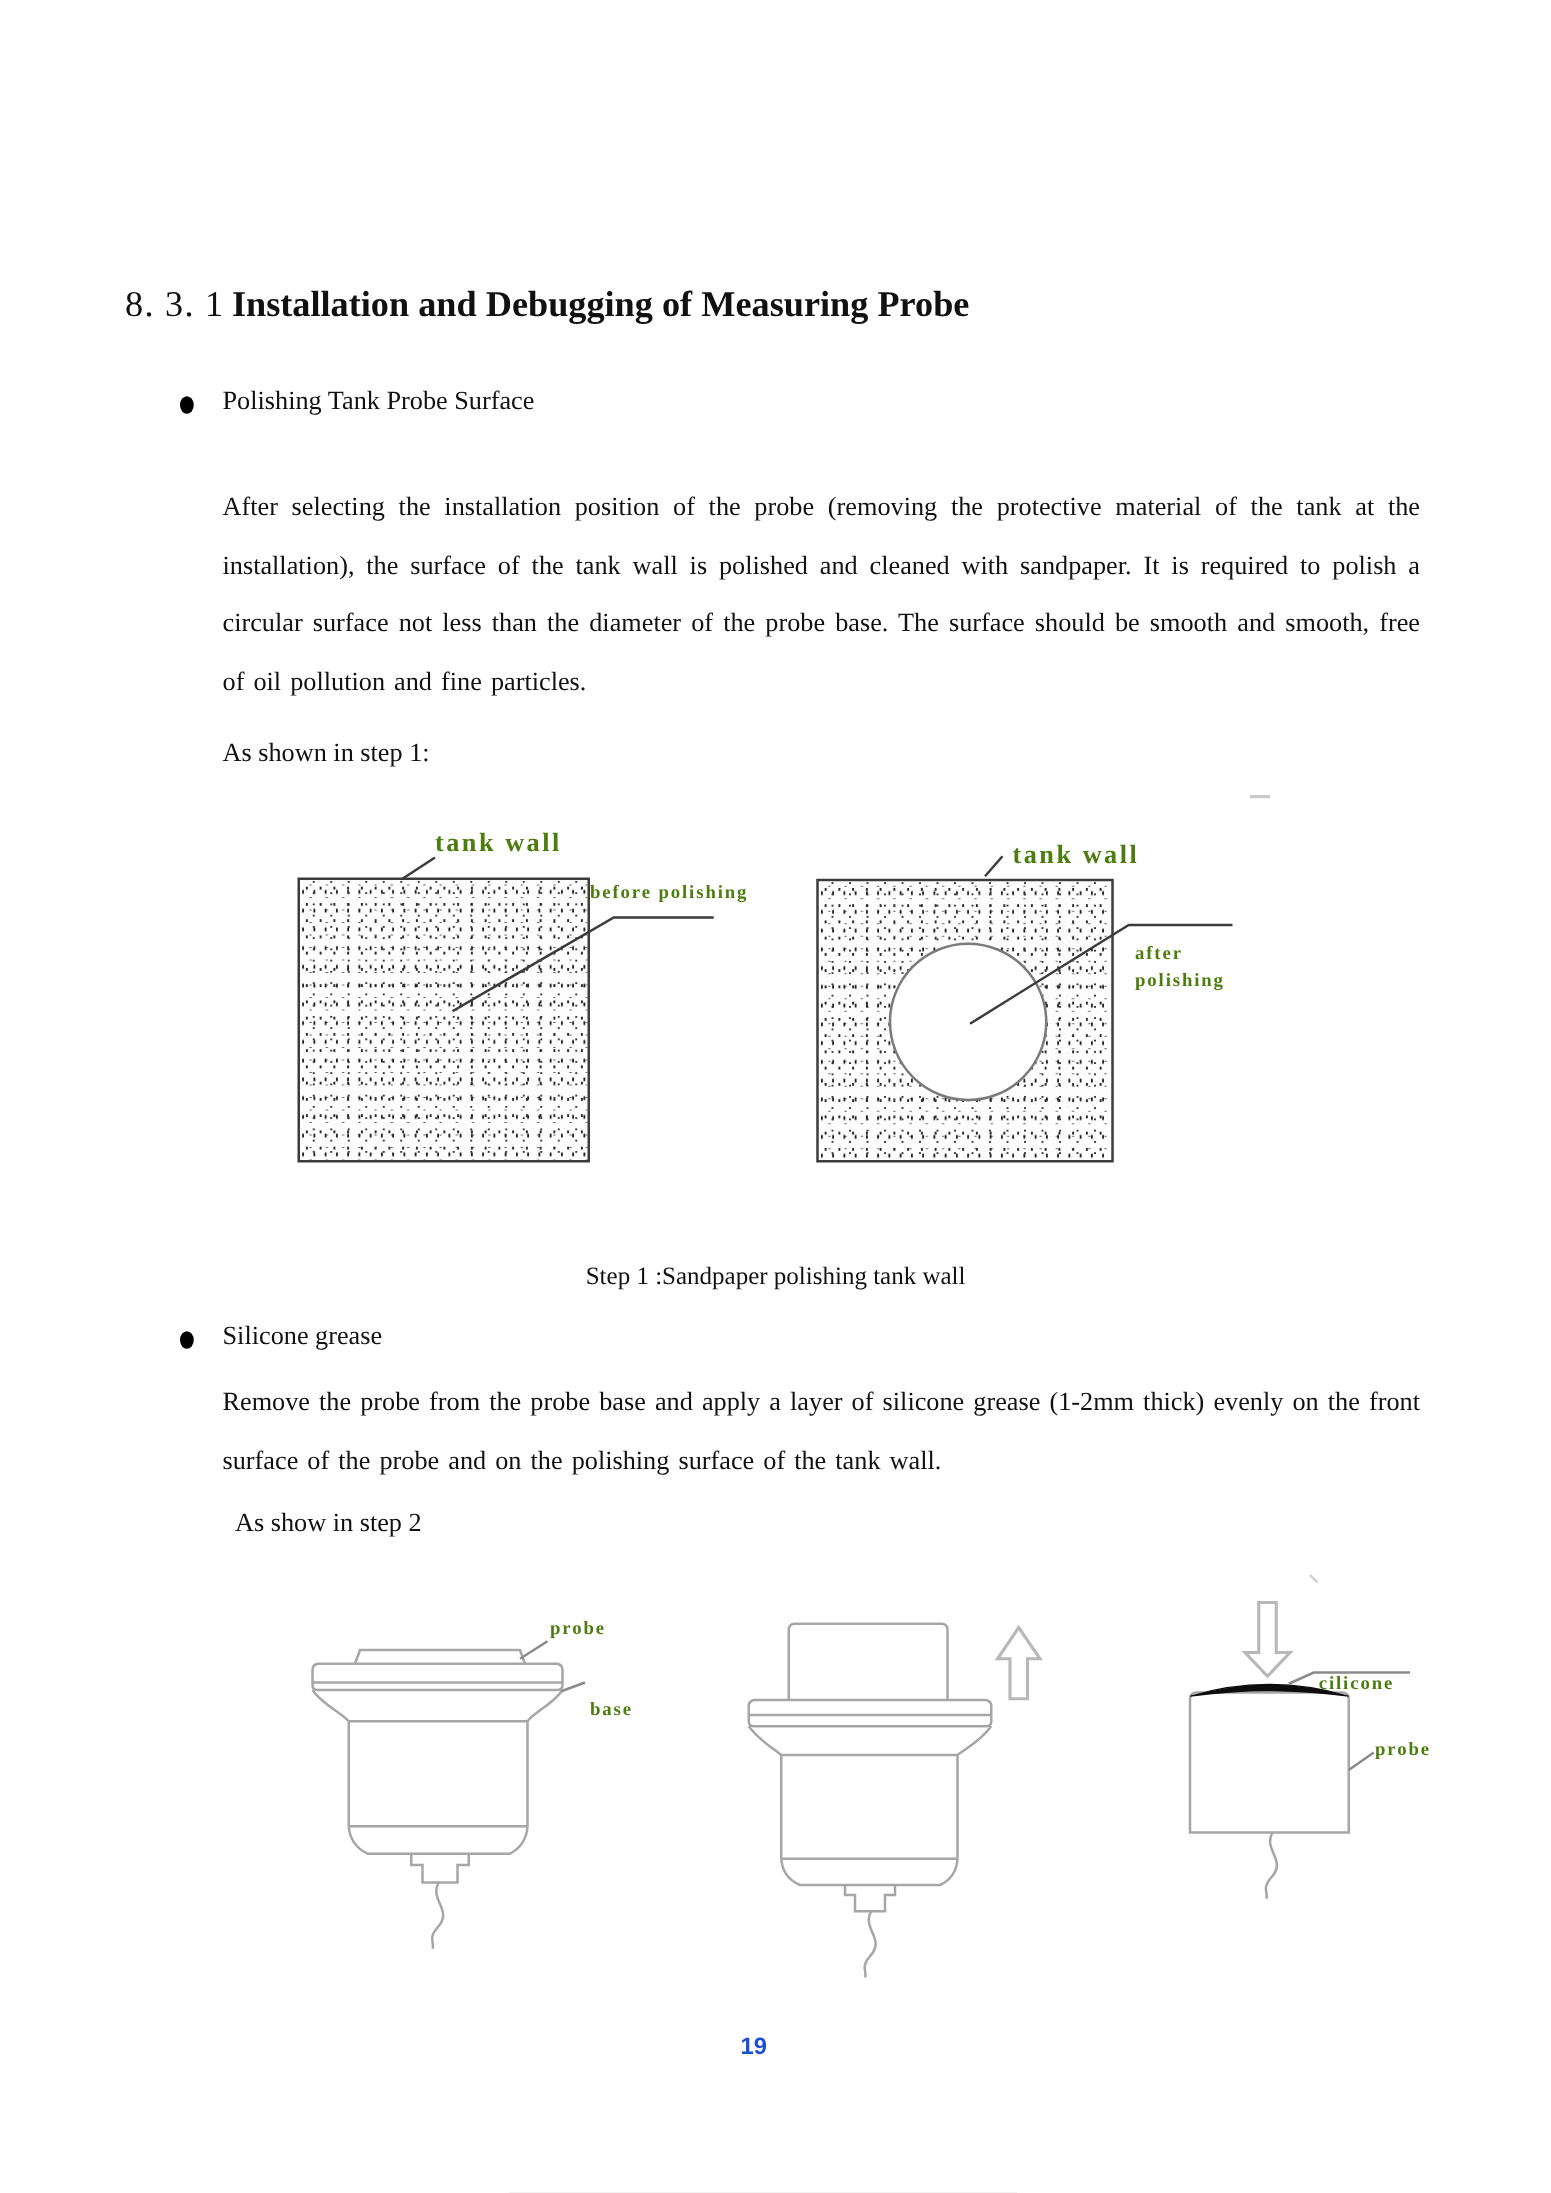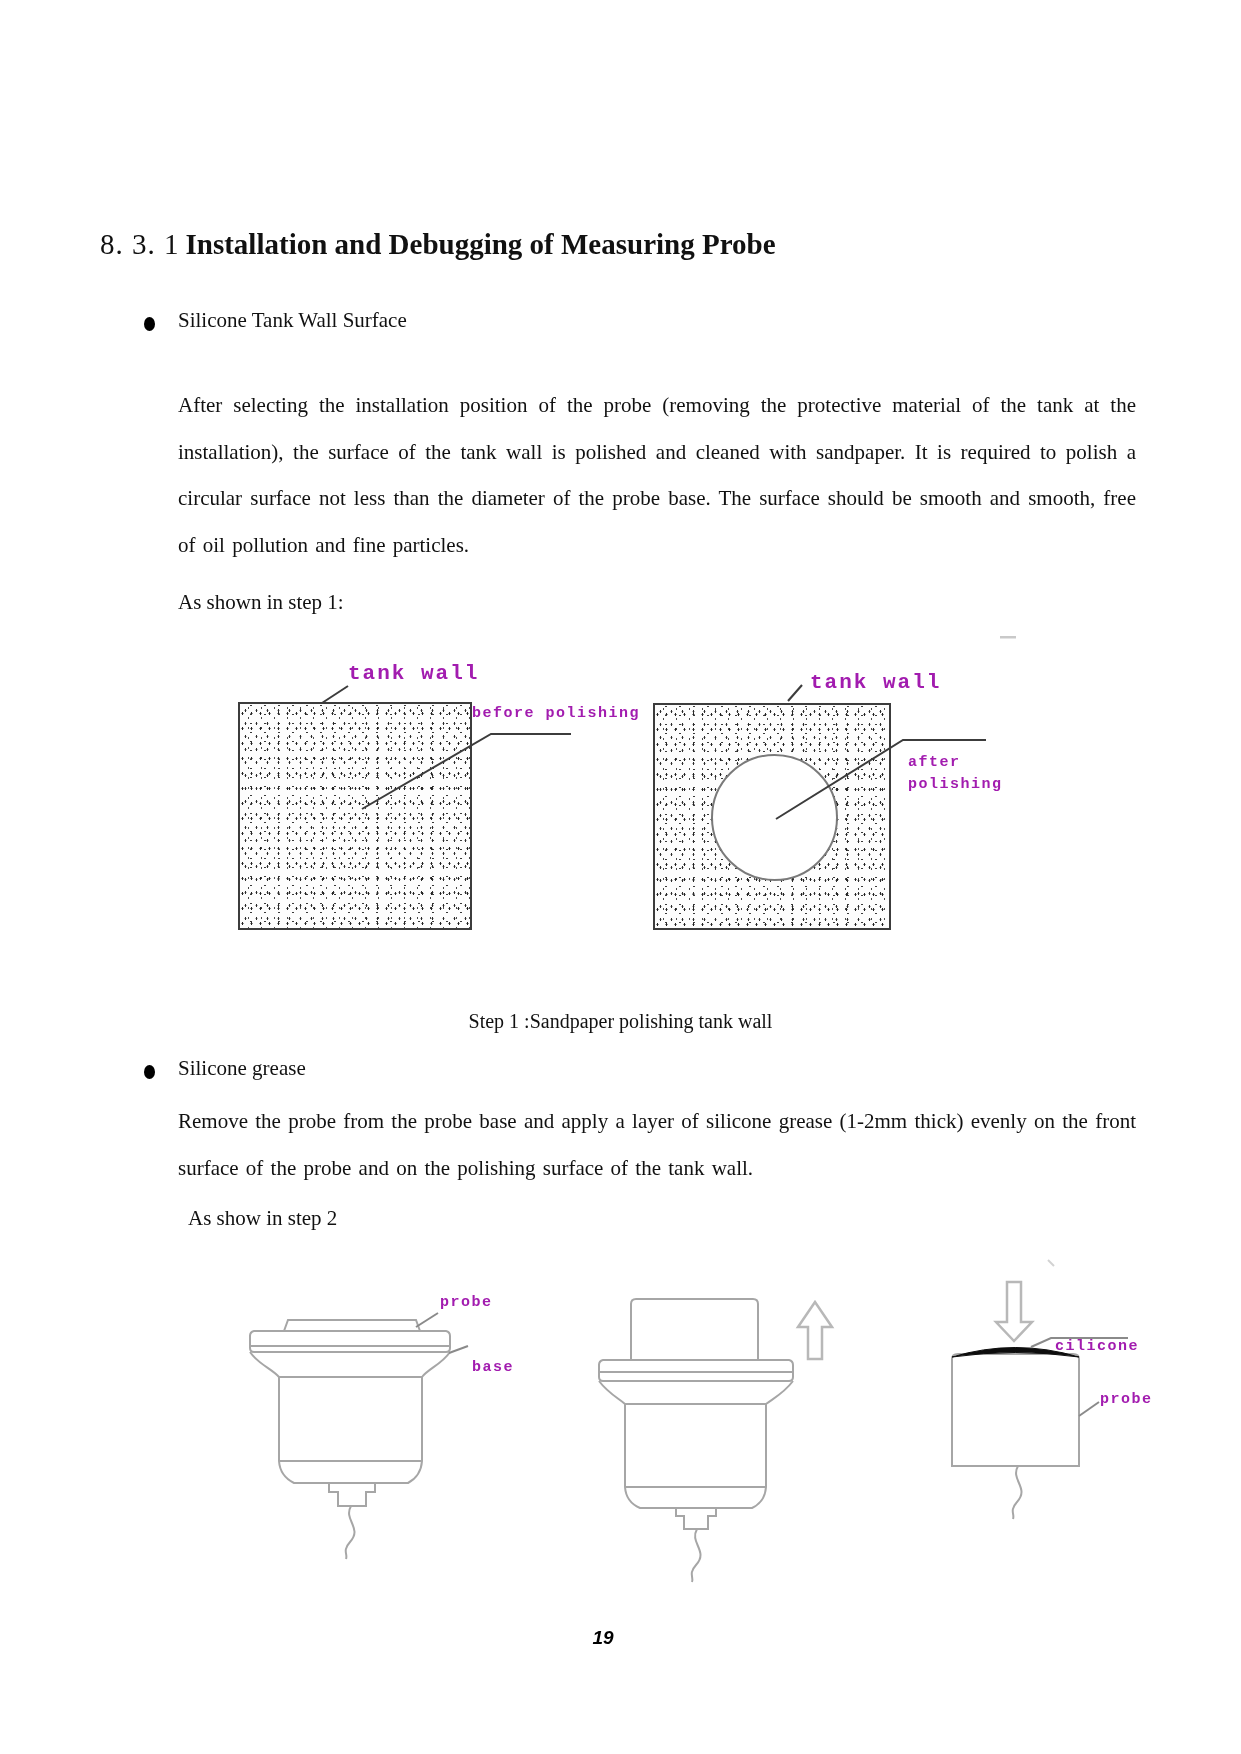--- a/index.html
+++ b/index.html
@@ -41,47 +41,47 @@
     background-size:11px 13px, 14px 9px, 9px 15px, 13px 10px;
     background-position:0 0, 4px 6px, 7px 2px, 2px 9px;
   }
   .sq1{left:58px;top:72px;width:234px;height:228px;}
   .sq2{left:473px;top:73px;width:238px;height:227px;}
   .polished-circle{
     position:absolute;left:531px;top:124px;width:127px;height:127px;
     background:#fff;border:2px solid #7a7a7a;border-radius:50%;box-sizing:border-box;
   }
   .fig-label{
-    position:absolute;font-family:Liberation Mono, monospace;
-    font-weight:bold;color:#a21caf;white-space:nowrap;
+    position:absolute;font-family:Liberation Serif, serif;
+    font-weight:bold;color:#4d7c0f;white-space:nowrap;
   }
   .lbl-lg{font-size:21px;letter-spacing:2px;}
   .lbl-sm{font-size:15px;letter-spacing:1.5px;line-height:22px;}
   .svg-overlay{position:absolute;left:0;top:0;pointer-events:none;}
   
   .caption{position:absolute;left:0;top:1010px;width:1241px;text-align:center;font-size:20px;}
   
   .fig2{position:absolute;left:180px;top:1250px;width:1010px;height:345px;}
   
   .page-num{
     position:absolute;left:0;top:1627px;width:1206px;text-align:center;
-    font-family:"Liberation Sans", sans-serif;font-weight:bold;font-size:19px;color:#000000;font-style:italic;
+    font-family:"Liberation Sans", sans-serif;font-weight:bold;font-size:19px;color:#1d4ed8;
   }
 </style>
 </head>
 <body>
 
 <div class="page">
 
   <div class="h2">
     <span class="h-num">8. 3. 1</span><span class="h-text">Installation and Debugging of Measuring Probe</span>
   </div>
 
   <div class="bullet-dot" style="left:144px;top:317px;"></div>
-  <div class="bullet-label" style="left:178px;top:308px;">Silicone Tank Wall Surface</div>
+  <div class="bullet-label" style="left:178px;top:308px;">Polishing Tank Probe Surface</div>
 
   <div class="para" style="top:382px;">After selecting the installation position of the probe (removing the protective material of the tank at the installation), the surface of the tank wall is polished and cleaned with sandpaper. It is required to polish a circular surface not less than the diameter of the probe base. The surface should be smooth and smooth, free of oil pollution and fine particles.</div>
 
   <div class="note" style="left:178px;top:590px;">As shown in step 1:</div>
 
   <div class="fig1">
     <div class="stipple sq1"></div>
     <div class="stipple sq2"></div>
     <div class="polished-circle"></div>
 

